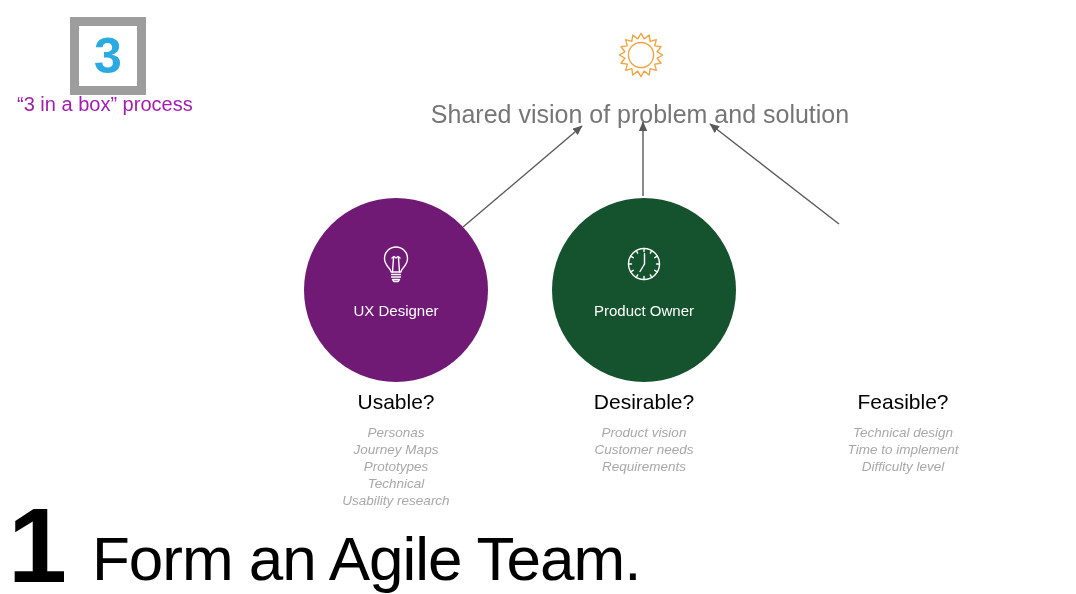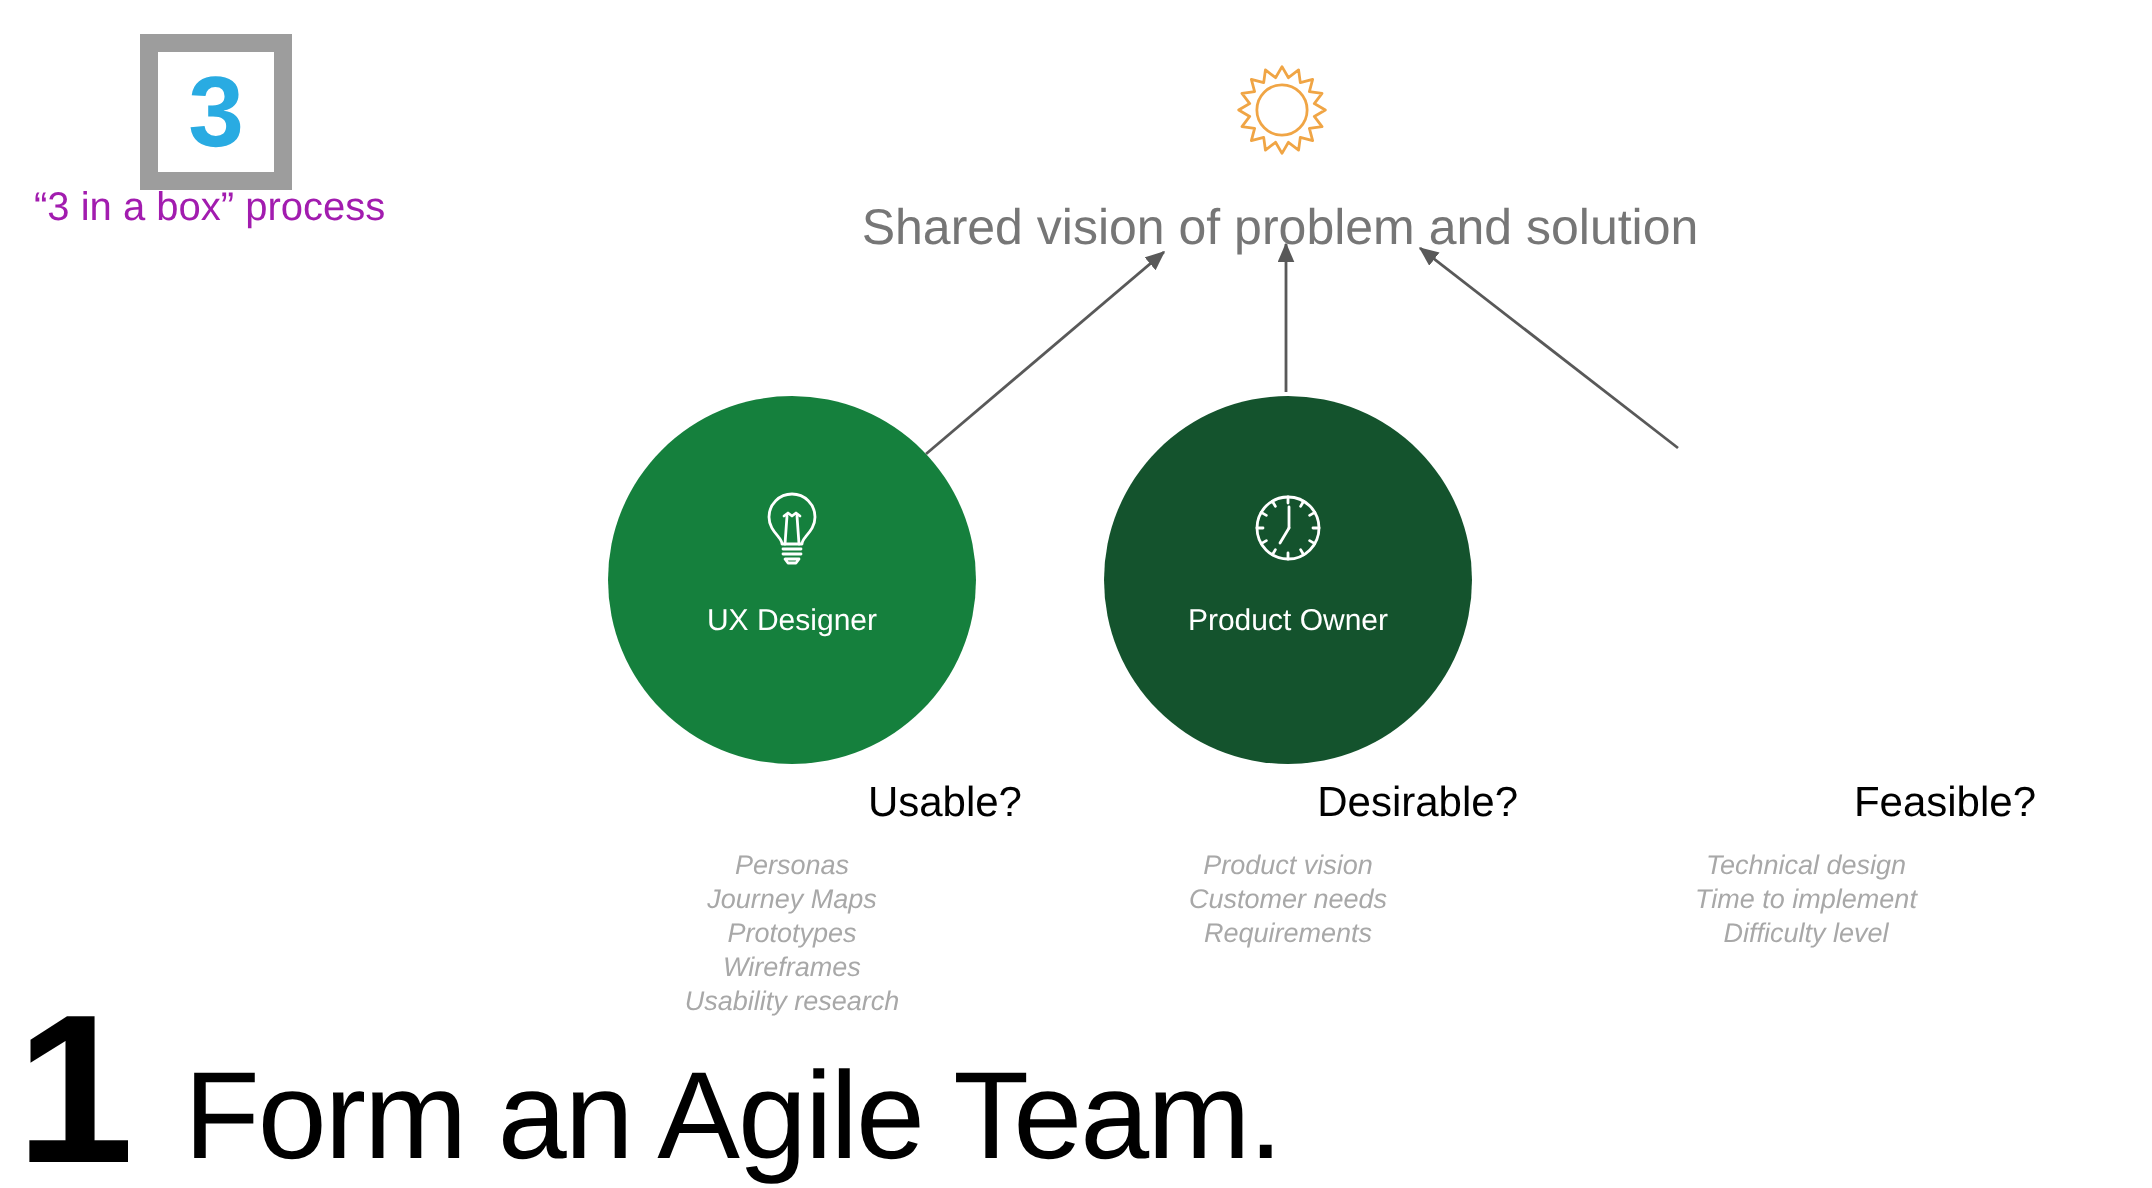--- a/index.html
+++ b/index.html
@@ -51,21 +51,21 @@
   .c2 { left: 811px; }
   .role-icon { width: 48px; height: 48px; }
   .role-icon * { stroke: #ffffff; fill: none; stroke-width: 1.4; stroke-linecap: round; stroke-linejoin: round; }
   .role-label { margin-top: 14px; color: #ffffff; font-size: 15px; }
 
   
   .col { position: absolute; top: 390px; width: 230px; text-align: center; }
   .col0 { left: 281px; }
   .col1 { left: 529px; }
   .col2 { left: 788px; }
-  .question { font-size: 21px; color: #000000; margin-bottom: 10px; text-align: right; }
+  .question { font-size: 21px; color: #000000; margin-bottom: 10px; }
   .item { font-size: 13.5px; font-style: italic; color: #a8a8a8; line-height: 17px; }
 
   
   .footer-number {
     position: absolute; left: 8px; top: 492px;
     font-size: 106px; font-weight: 700; line-height: 1; color: #000000;
   }
   .footer-title {
     position: absolute; left: 92px; top: 528px;
     font-size: 62px; font-weight: 400; line-height: 1; color: #000000;
@@ -92,21 +92,21 @@
     <span class="badge-number" style="color: rgb(41, 171, 226);">3</span>
   </div>
   <div class="badge-caption">“3 in a box” process</div>
 
   <svg class="sun" viewBox="-30 -30 60 60">
     <polygon class="sun-rays" points="0.00,-25.00 3.71,-18.63 9.57,-23.10 10.56,-15.80 17.68,-17.68 15.80,-10.56 23.10,-9.57 18.63,-3.71 25.00,-0.00 18.63,3.71 23.10,9.57 15.80,10.56 17.68,17.68 10.56,15.80 9.57,23.10 3.71,18.63 0.00,25.00 -3.71,18.63 -9.57,23.10 -10.56,15.80 -17.68,17.68 -15.80,10.56 -23.10,9.57 -18.63,3.71 -25.00,0.00 -18.63,-3.71 -23.10,-9.57 -15.80,-10.56 -17.68,-17.68 -10.56,-15.80 -9.57,-23.10 -3.71,-18.63" style="stroke: rgb(240, 165, 69);"></polygon>
     <circle class="sun-core" r="14.5" style="stroke: rgb(240, 165, 69);"></circle>
   </svg>
   <div class="vision-title" style="color: rgb(118, 118, 118); margin-top: 21px;">Shared vision of problem and solution</div>
 
-  <div class="circle c0" style="background-color: #15803d; text-align: right;">
+  <div class="circle c0" style="background-color: #701a75; text-align: right;">
     <svg class="role-icon" viewBox="0 0 48 48">
       <path d="M24 7 a11.5 11.5 0 0 1 11.5 11.5 c0 4.6 -2.6 7.4 -4.7 9.9 -1.2 1.4 -1.8 2.4 -1.8 3.6 h-10 c0 -1.2 -0.6 -2.2 -1.8 -3.6 -2.1 -2.5 -4.7 -5.3 -4.7 -9.9 A11.5 11.5 0 0 1 24 7 Z"></path>
       <polyline points="20,18 22,16.5 24,18 26,16.5 28,18"></polyline>
       <line x1="21.5" y1="18" x2="20.5" y2="32"></line>
       <line x1="26.5" y1="18" x2="27.5" y2="32"></line>
       <line x1="19.5" y1="34.5" x2="28.5" y2="34.5"></line>
       <line x1="19.5" y1="37" x2="28.5" y2="37"></line>
       <path d="M20.5 39.5 h7 l-1.5 2 h-4 Z"></path>
     </svg>
     <div class="role-label">UX Designer</div>
@@ -132,21 +132,21 @@
     </svg>
     <div class="role-label">Product Owner</div>
   </div>
 
 
   <div class="col col0">
     <div class="question">Usable?</div>
     <div class="item">Personas</div>
     <div class="item">Journey Maps</div>
     <div class="item">Prototypes</div>
-    <div class="item">Wireframes</div>
+    <div class="item">Technical</div>
     <div class="item">Usability research</div>
   </div>
 
   <div class="col col1">
     <div class="question">Desirable?</div>
     <div class="item">Product vision</div>
     <div class="item">Customer needs</div>
     <div class="item">Requirements</div>
   </div>
 

